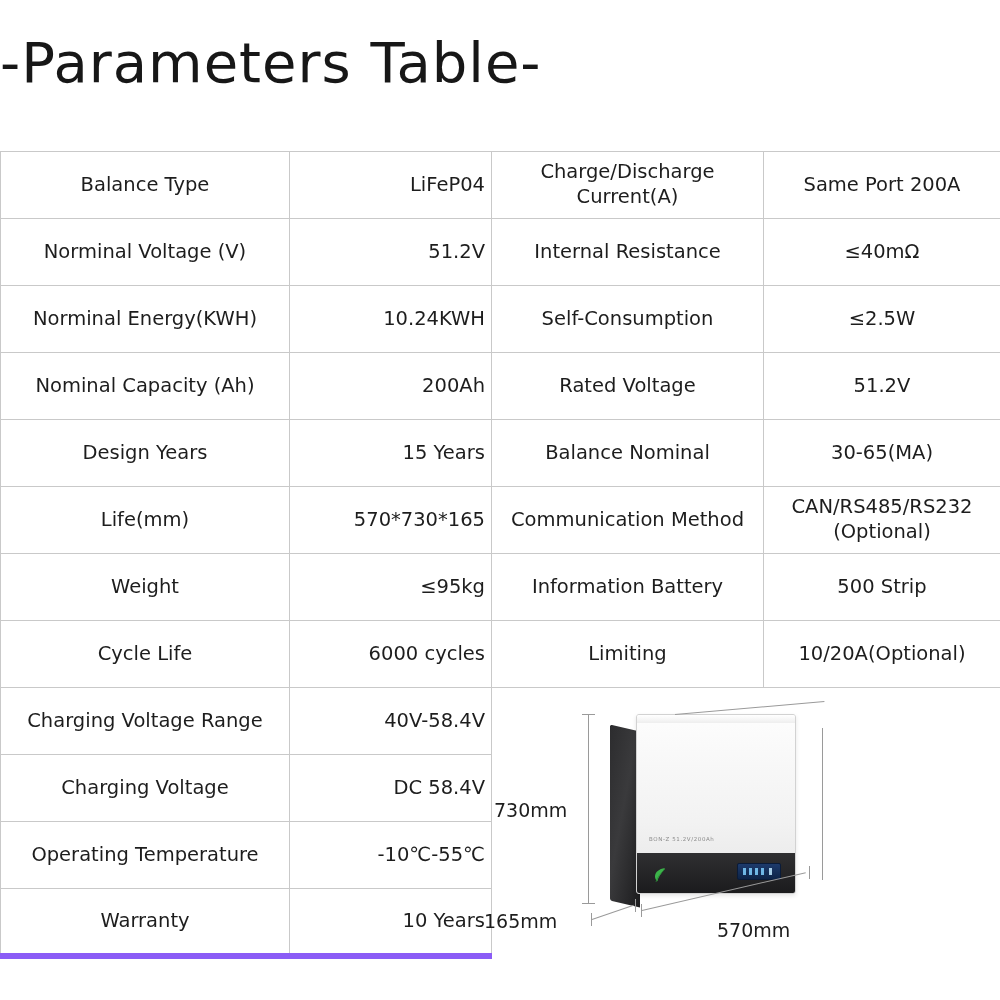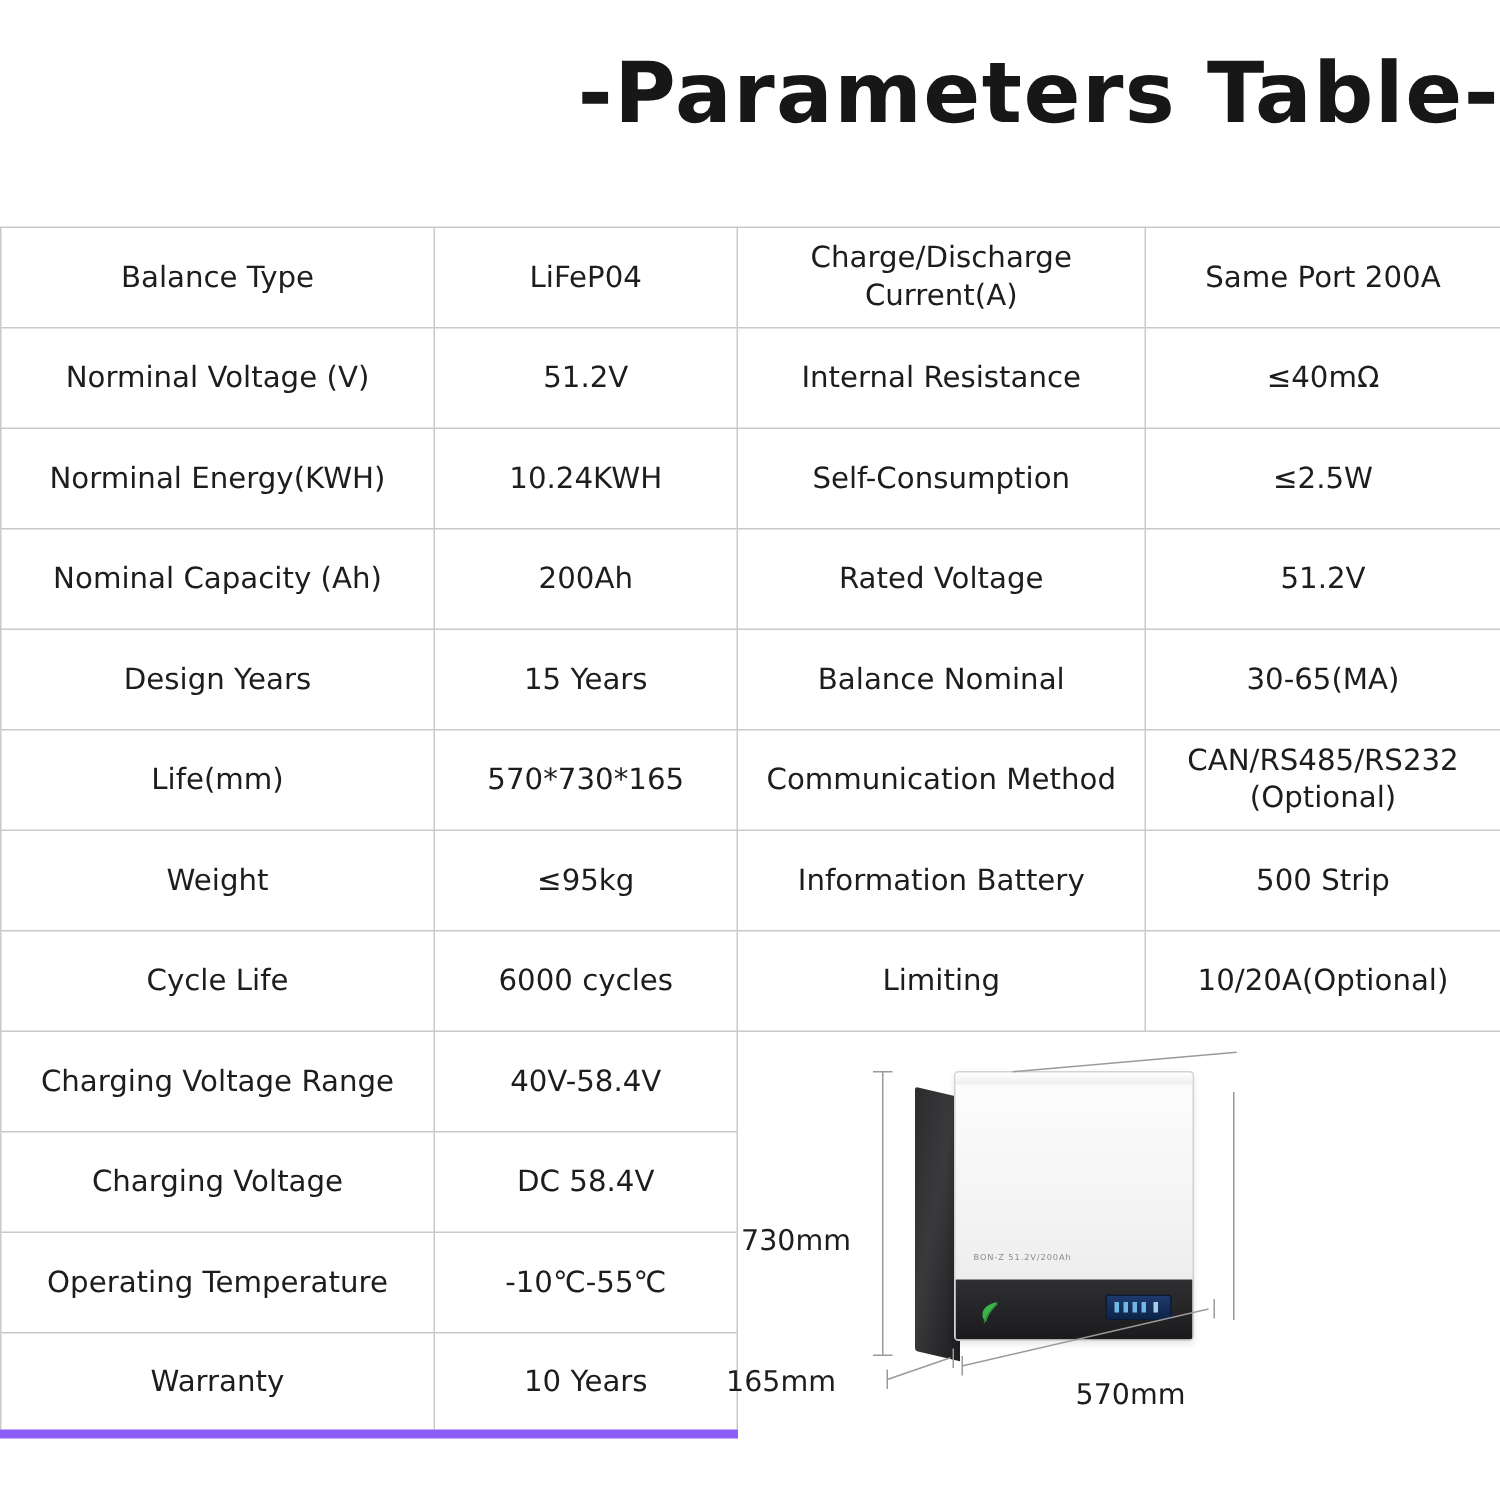--- a/index.html
+++ b/index.html
@@ -17,23 +17,23 @@
   .page {
     position: relative;
     width: 1000px;
     height: 1000px;
   }
   .title {
     position: absolute;
     top: 30px;
     left: 0;
     width: 1000px;
-    text-align: right;
+    text-align: left;
     font-size: 56px;
-    font-weight: 700;
+    font-weight: 400;
     letter-spacing: 1px;
     color: #171717;
     font-family: "DejaVu Sans", sans-serif;
   }
 
   
   table.params {
     position: absolute;
     top: 151px;
     left: 0;
@@ -47,21 +47,21 @@
     font-weight: 400;
     text-align: center;
     vertical-align: middle;
     color: #1d1d1d;
     padding: 4px 6px;
     line-height: 1.28;
     height: 67px;
     box-sizing: border-box;
   }
   table.params td.c0 { width: 289px; }
-  table.params td.c1 { width: 202px; }
+  table.params td.c1 { width: 202px; text-align: right; }
   table.params td.c2 { width: 272px; }
   table.params td.c3 { width: 237px; }
   table.params td.img-cell {
     border-top: 1px solid #c9c9c9;
     border-right: none;
     border-bottom: none;
     border-left: 1px solid #c9c9c9;
     padding: 0;
   }
   table.params tr.last td { border-bottom: 6px solid #8b5cf6; }
@@ -260,21 +260,21 @@
                     <i></i>
                     <i></i>
                     <i></i>
                 </div>
               </div>
             </div>
 
             <div class="dim dimline-v" style="left:96px; top:26px; height:190px;"></div>
             <div class="tick" style="left:90px; top:26px; width:13px; height:1px;"></div>
             <div class="tick" style="left:90px; top:215px; width:13px; height:1px;"></div>
-            <div class="dim-label" style="left:2px; top:127px;">730mm</div>
+            <div class="dim-label" style="left:2px; top:110px;">730mm</div>
 
             <div class="dim" style="left:100px; top:231px; width:44px; height:1px; transform: rotate(-19deg); transform-origin: left center;"></div>
             <div class="tick" style="left:99px; top:225px; width:1px; height:13px;"></div>
             <div class="tick" style="left:143px; top:211px; width:1px; height:13px;"></div>
             <div class="dim-label" style="left:-8px; top:221px;">165mm</div>
 
             <div class="dim" style="left:150px; top:222px; width:168px; height:1px; transform: rotate(-13deg); transform-origin: left center;"></div>
             <div class="tick" style="left:149px; top:216px; width:1px; height:13px;"></div>
             <div class="tick" style="left:317px; top:178px; width:1px; height:13px;"></div>
             <div class="dim-label" style="left:225px; top:230px;">570mm</div>

